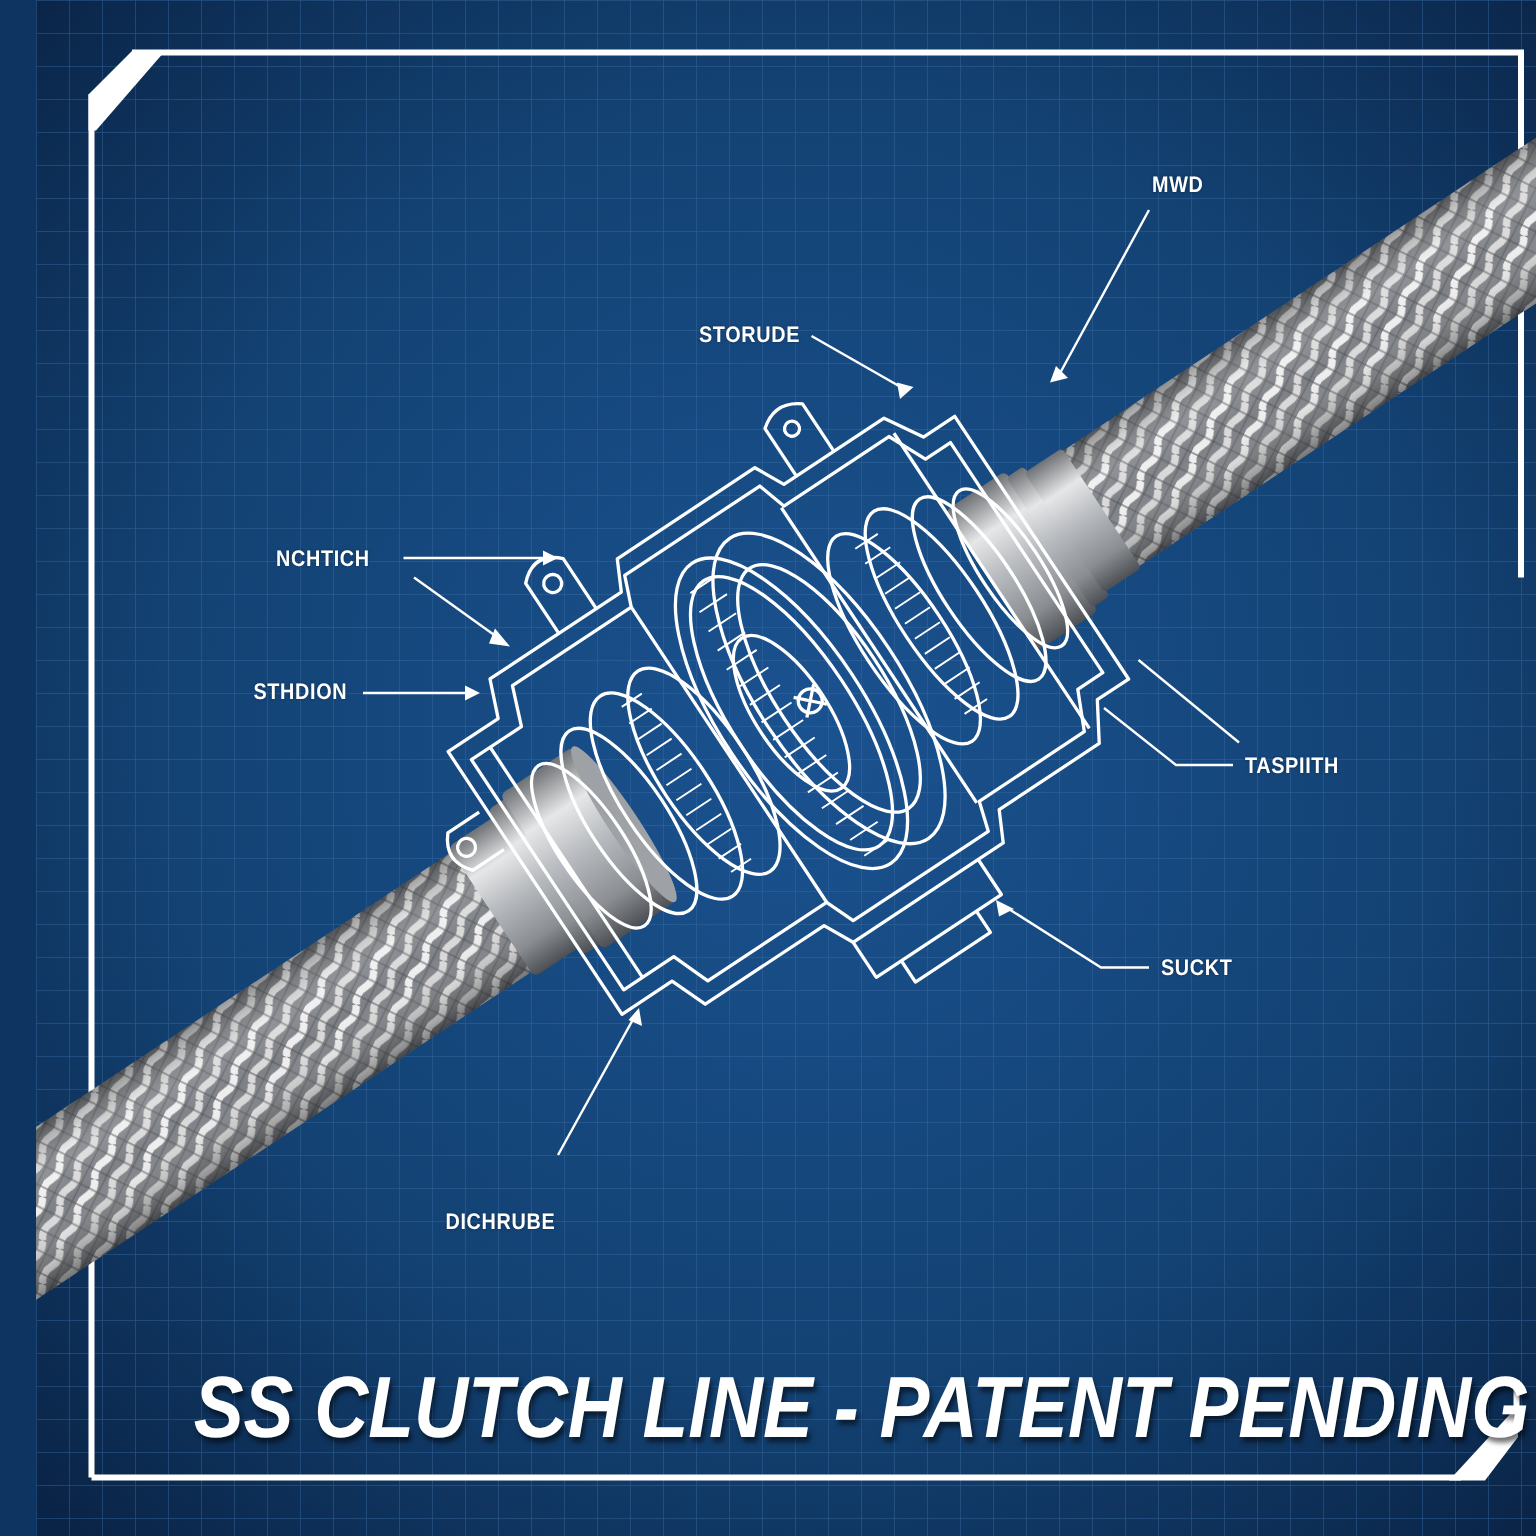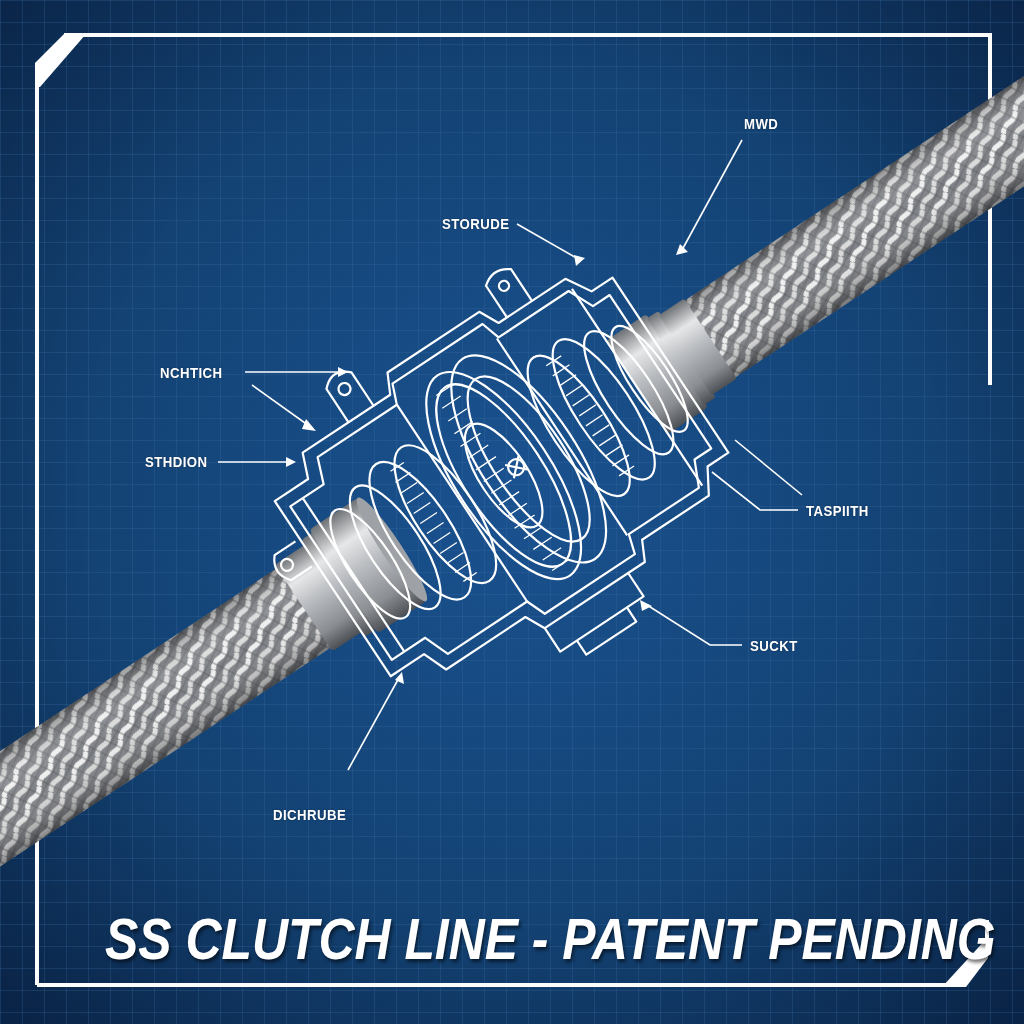--- a/index.html
+++ b/index.html
@@ -1,21 +1,21 @@
 <!DOCTYPE html>
 <html><head>
   <meta charset="utf-8">
   <style>
     html, body { margin: 0; padding: 0; }
     body {
       width: 1024px; height: 1024px; overflow: hidden;
       background: #0e3461;
       font-family: "Liberation Sans", sans-serif;
     }
-    #stage { position: relative; width: 920px; height: 1024px; }
+    #stage { position: relative; width: 920px; height: 1024px; margin-left: 24px; }
     #art { position: absolute; left: 0; top: 0; }
     .callout-label {
       position: absolute;
       color: #ffffff;
       font-family: "Liberation Sans", sans-serif;
       font-weight: bold;
       font-size: 15px;
       letter-spacing: 0.5px;
       transform: scaleX(0.88);
       transform-origin: left center;

